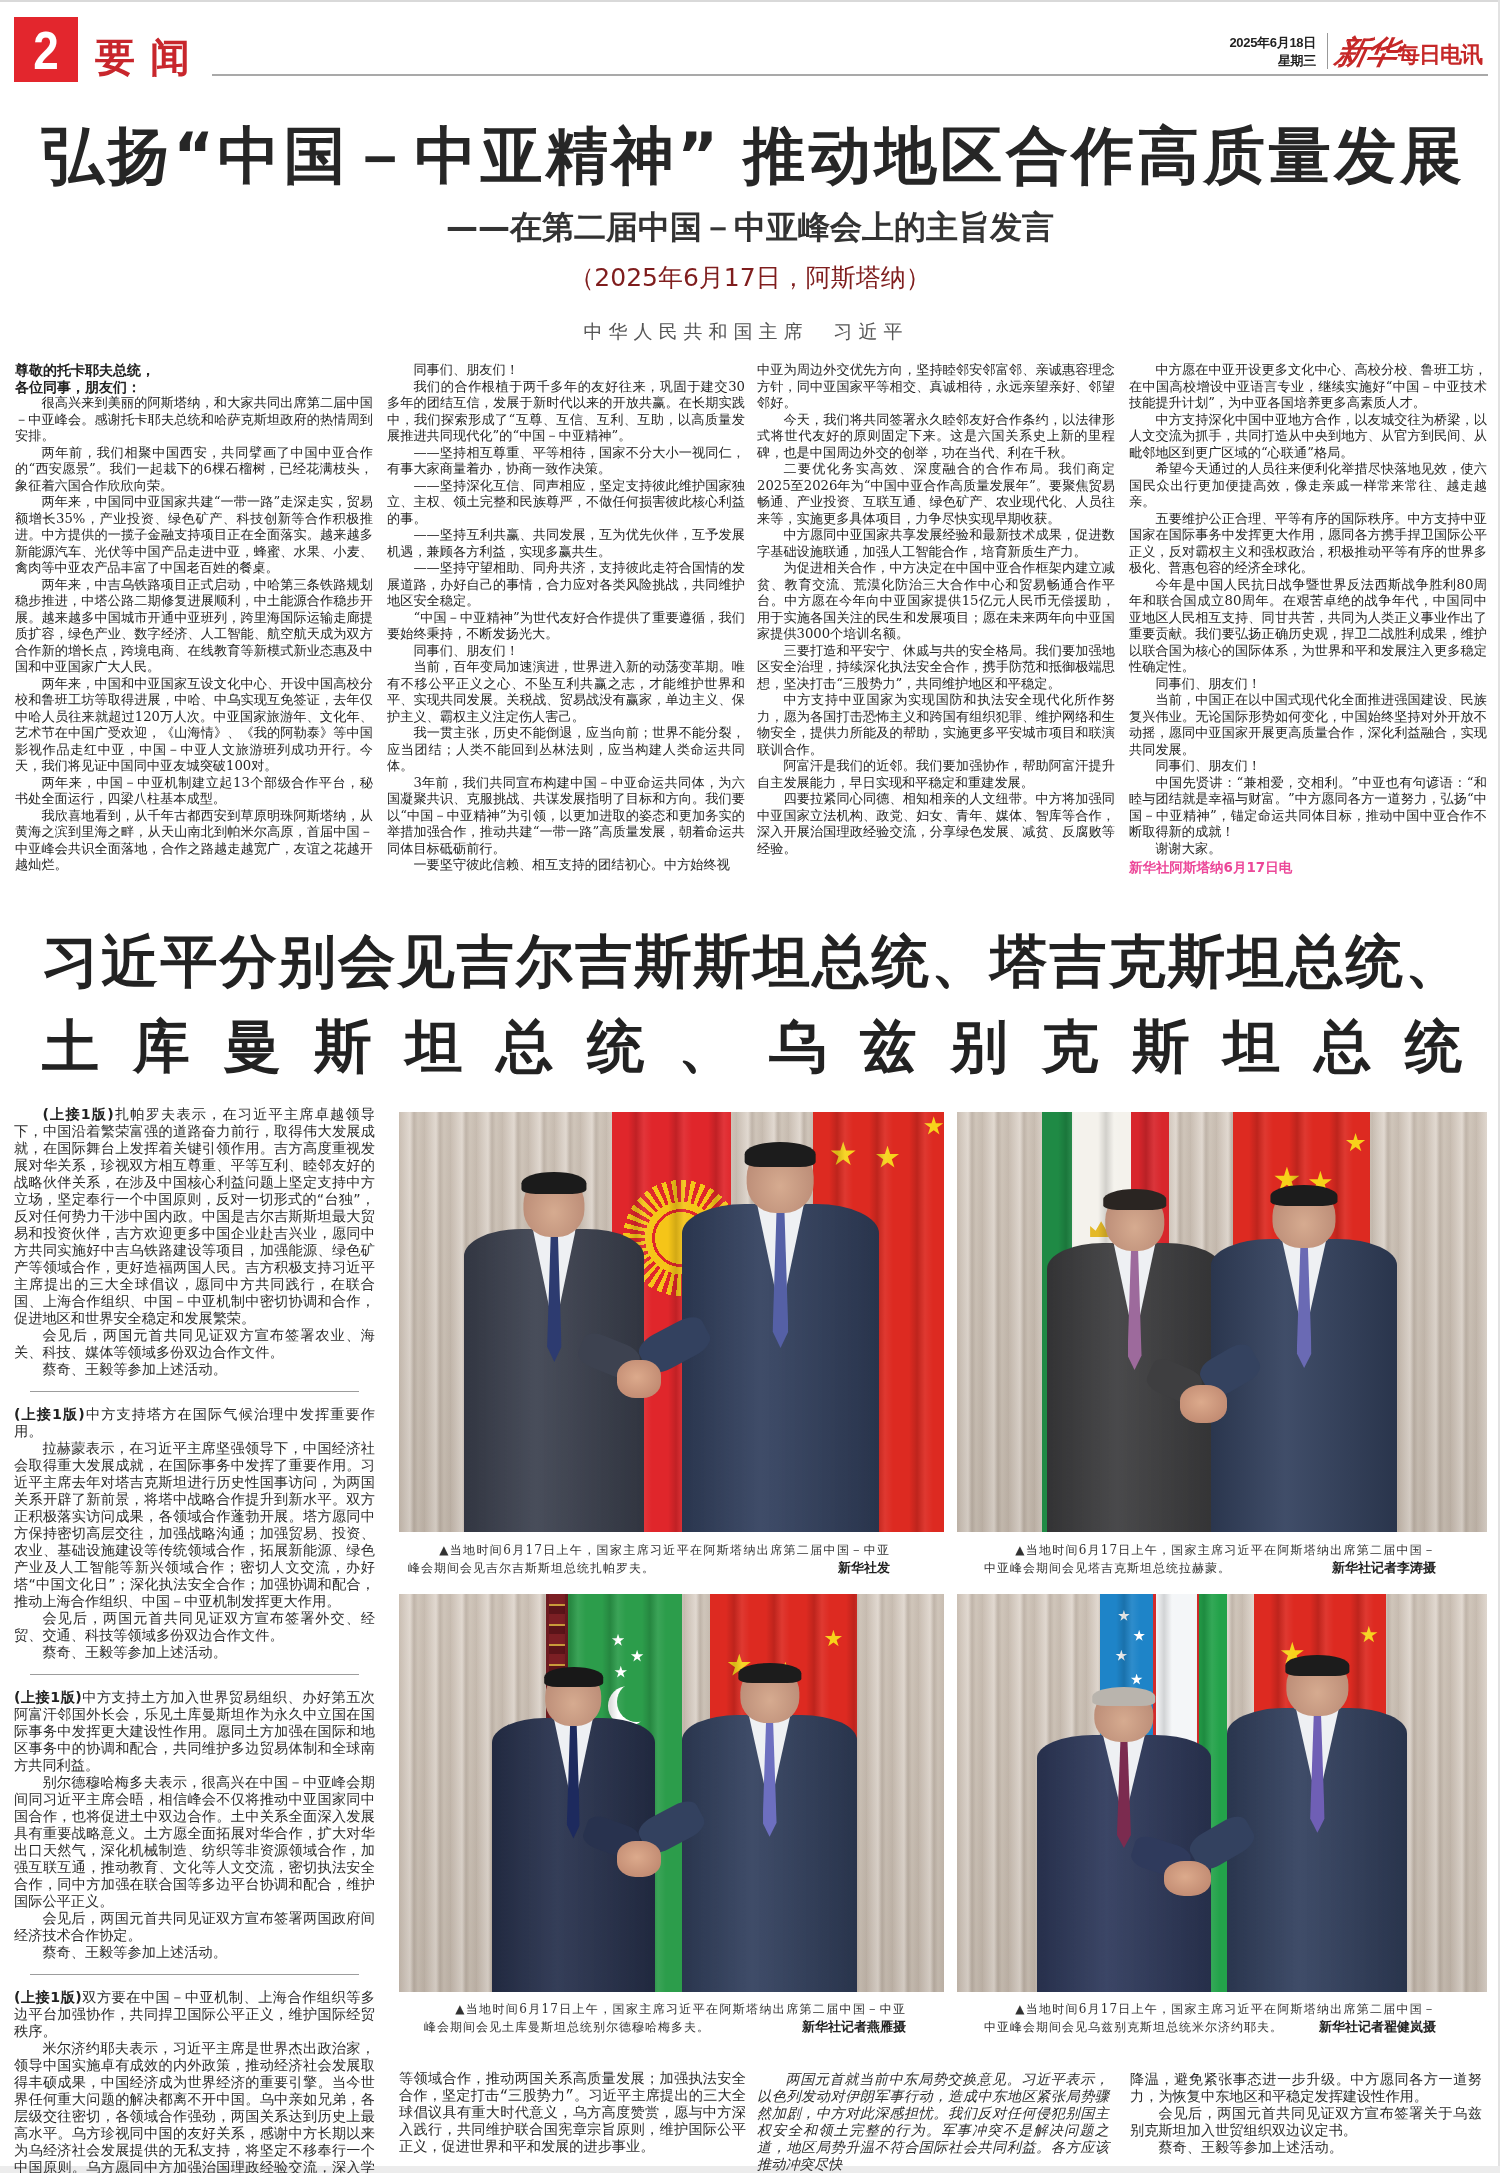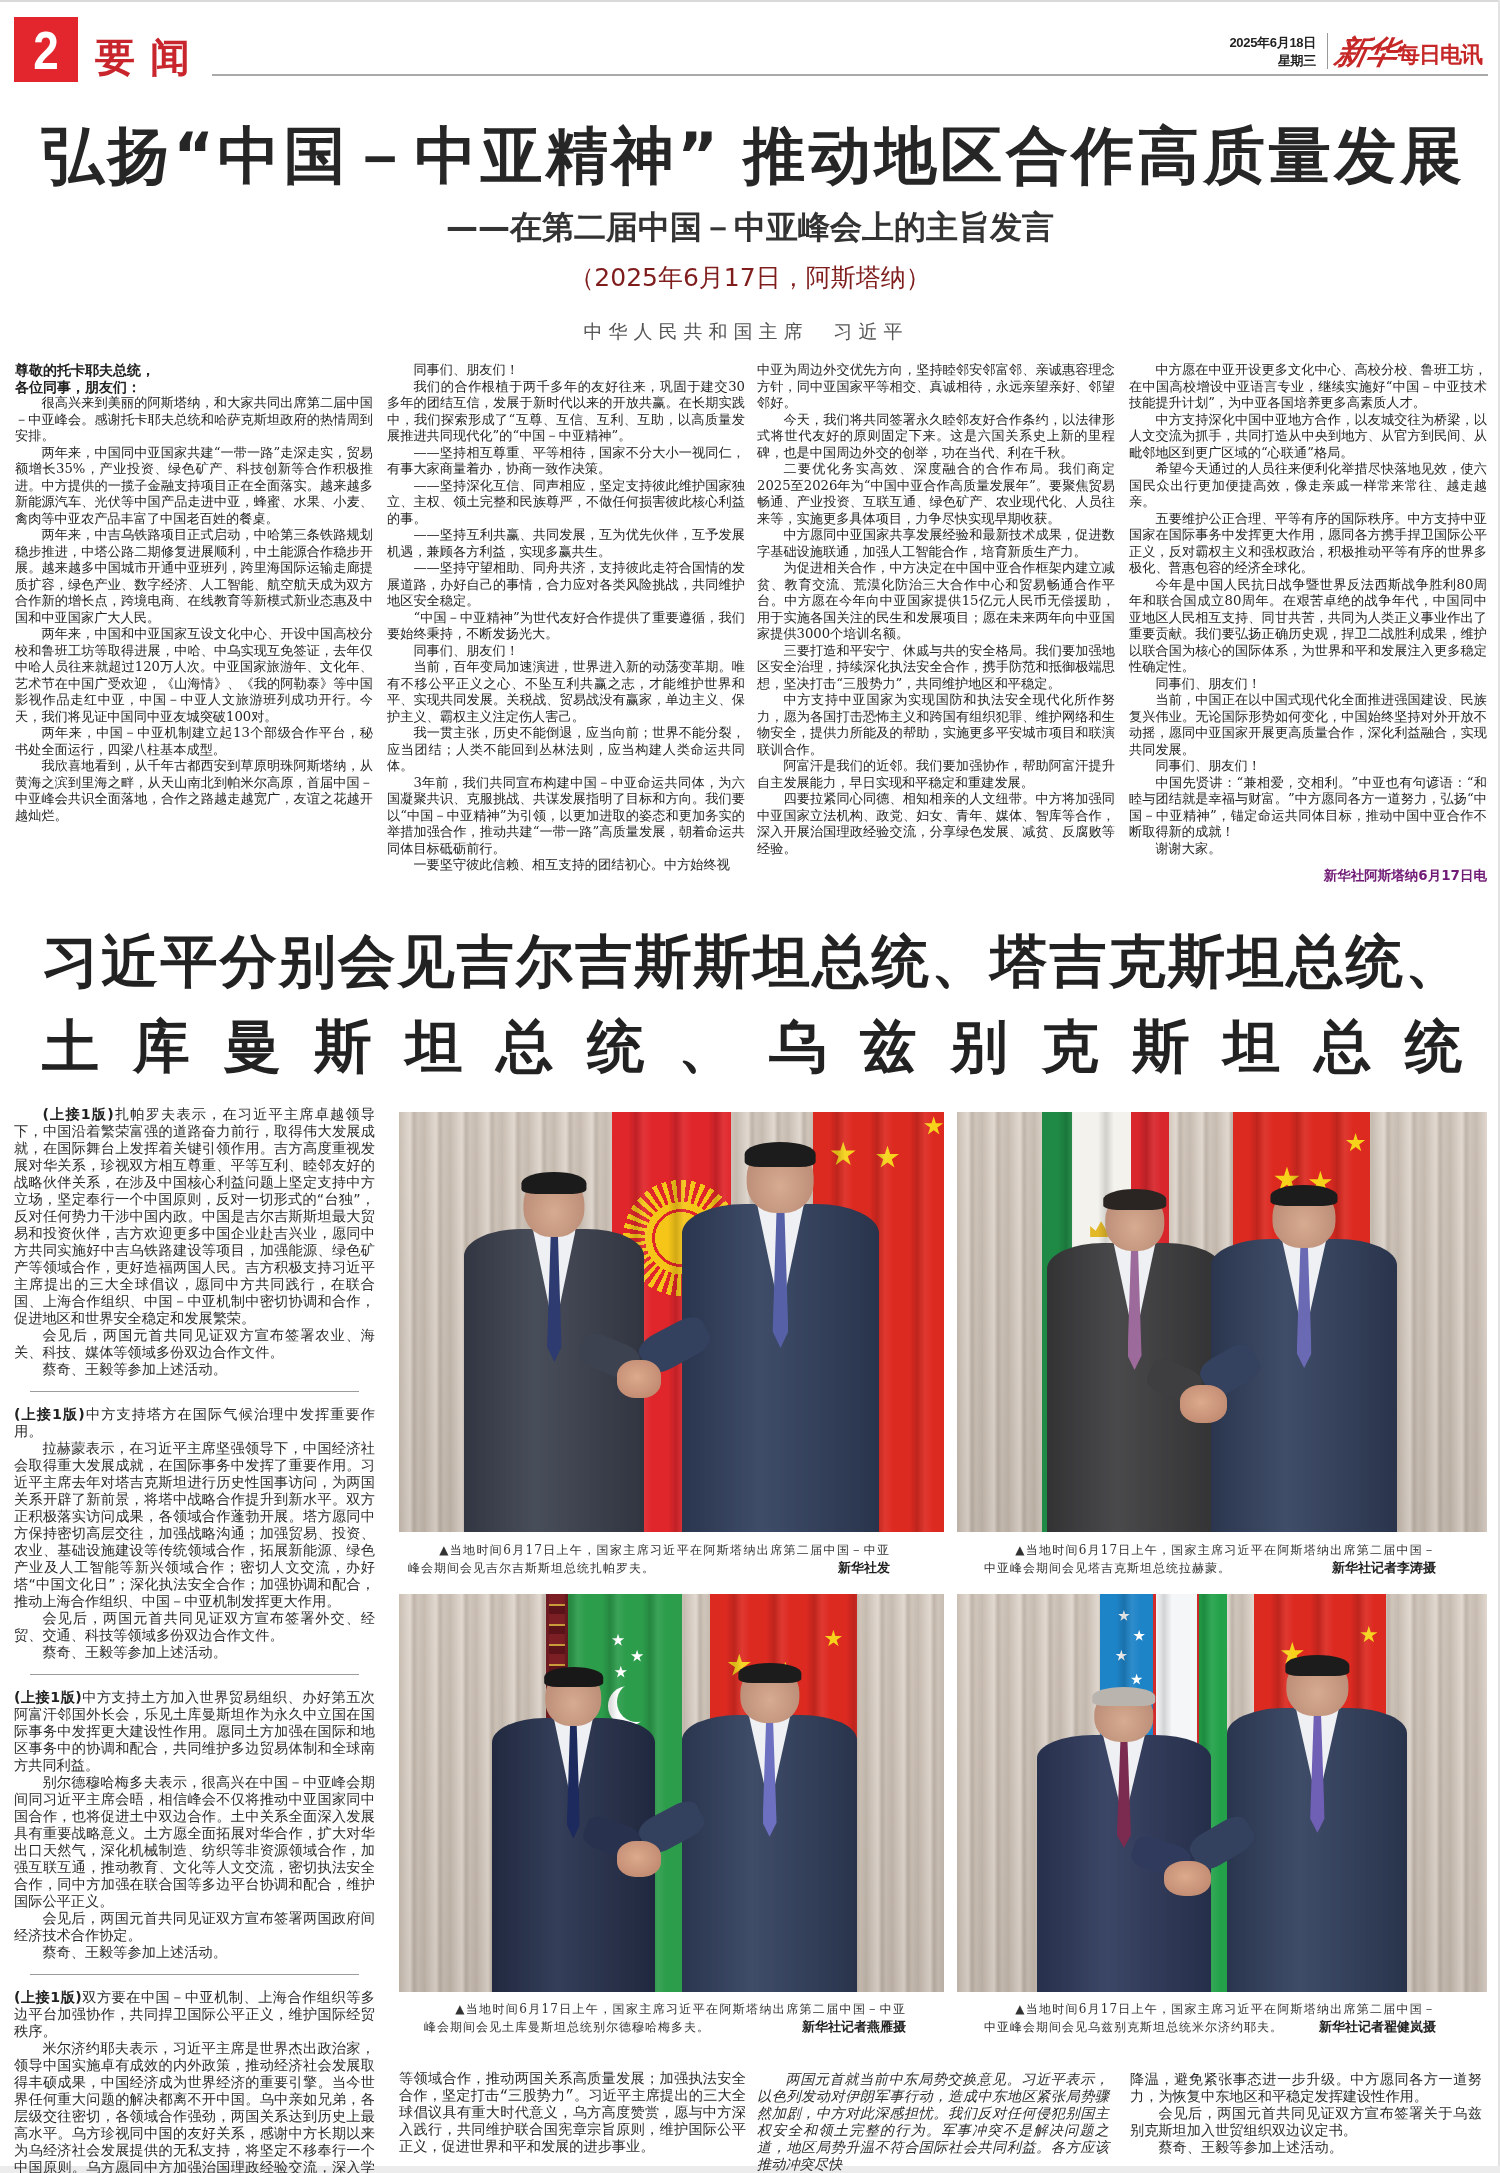--- a/index.html
+++ b/index.html
@@ -29,21 +29,21 @@
   .speech-byline { position: absolute; left: 0; top: 318px; width: 1492px; text-align: center; font: 19px "DejaVu Serif", serif; color: #555; letter-spacing: 6px; line-height: 26px; }
 
   .speech-col { position: absolute; top: 362px; width: 358px; font-family: "DejaVu Serif", serif; font-size: 13.2px; line-height: 16.5px; color: #252525; text-align: justify; }
   .speech-col.c1 { left: 15px; }
   .speech-col.c2 { left: 387px; }
   .speech-col.c3 { left: 757px; }
   .speech-col.c4 { left: 1129px; }
   .speech-col p { margin: 0; text-indent: 2em; }
   .speech-col.cont p:first-of-type { text-indent: 0; }
   .salutation { font: bold 14px "DejaVu Sans", sans-serif; line-height: 16.5px; color: #222; }
-  .signoff { font: bold 13.5px "DejaVu Sans", sans-serif; text-align: right; line-height: 18px; margin-top: 9px; color: #701a75; }
+  .signoff { font: bold 13.5px "DejaVu Sans", sans-serif; text-align: left; line-height: 18px; margin-top: 1px; color: #ec4899; }
 
   
   .meet-headline { position: absolute; left: 42px; width: 1420px; font: bold 57px "DejaVu Sans", sans-serif; color: #222; line-height: 66px; text-align: justify; text-align-last: justify; }
   .meet-headline.l1 { top: 928px; }
   .meet-headline.l2 { top: 1013px; }
 
   .meet-col { position: absolute; left: 14px; top: 1106px; width: 361px; font-family: "DejaVu Sans", sans-serif; font-size: 14.2px; line-height: 17px; color: #2c2c2c; text-align: justify; }
   .meet-col p, .cont-col p { margin: 0; text-indent: 2em; }
   .meet-col .noindent { text-indent: 0; }
   .meet-col b { font-weight: bold; color: #222; }
@@ -124,20 +124,21 @@
   <div class="speech-subtitle">——在第二届中国－中亚峰会上的主旨发言</div>
   <div class="speech-dateline">（2025年6月17日，阿斯塔纳）</div>
   <div class="speech-byline">中华人民共和国主席　习近平</div>
 
   <div class="speech-col c1">
     <div class="salutation">尊敬的托卡耶夫总统，</div>
     <div class="salutation">各位同事，朋友们：</div>
     <div>
 
     <p class="para">很高兴来到美丽的阿斯塔纳，和大家共同出席第二届中国－中亚峰会。感谢托卡耶夫总统和哈萨克斯坦政府的热情周到安排。</p>
+        <p class="para">两年前，我们相聚中国西安，共同擘画了中国中亚合作的“西安愿景”。我们一起栽下的6棵石榴树，已经花满枝头，象征着六国合作欣欣向荣。</p>
         <p class="para">两年来，中国同中亚国家共建“一带一路”走深走实，贸易额增长35%，产业投资、绿色矿产、科技创新等合作积极推进。中方提供的一揽子金融支持项目正在全面落实。越来越多新能源汽车、光伏等中国产品走进中亚，蜂蜜、水果、小麦、禽肉等中亚农产品丰富了中国老百姓的餐桌。</p>
         <p class="para">两年来，中吉乌铁路项目正式启动，中哈第三条铁路规划稳步推进，中塔公路二期修复进展顺利，中土能源合作稳步开展。越来越多中国城市开通中亚班列，跨里海国际运输走廊提质扩容，绿色产业、数字经济、人工智能、航空航天成为双方合作新的增长点，跨境电商、在线教育等新模式新业态惠及中国和中亚国家广大人民。</p>
         <p class="para">两年来，中国和中亚国家互设文化中心、开设中国高校分校和鲁班工坊等取得进展，中哈、中乌实现互免签证，去年仅中哈人员往来就超过120万人次。中亚国家旅游年、文化年、艺术节在中国广受欢迎，《山海情》、《我的阿勒泰》等中国影视作品走红中亚，中国－中亚人文旅游班列成功开行。今天，我们将见证中国同中亚友城突破100对。</p>
         <p class="para">两年来，中国－中亚机制建立起13个部级合作平台，秘书处全面运行，四梁八柱基本成型。</p>
         <p class="para">我欣喜地看到，从千年古都西安到草原明珠阿斯塔纳，从黄海之滨到里海之畔，从天山南北到帕米尔高原，首届中国－中亚峰会共识全面落地，合作之路越走越宽广，友谊之花越开越灿烂。</p>
       </div>
   </div>
   <div class="speech-col c2">
     <div>
 

